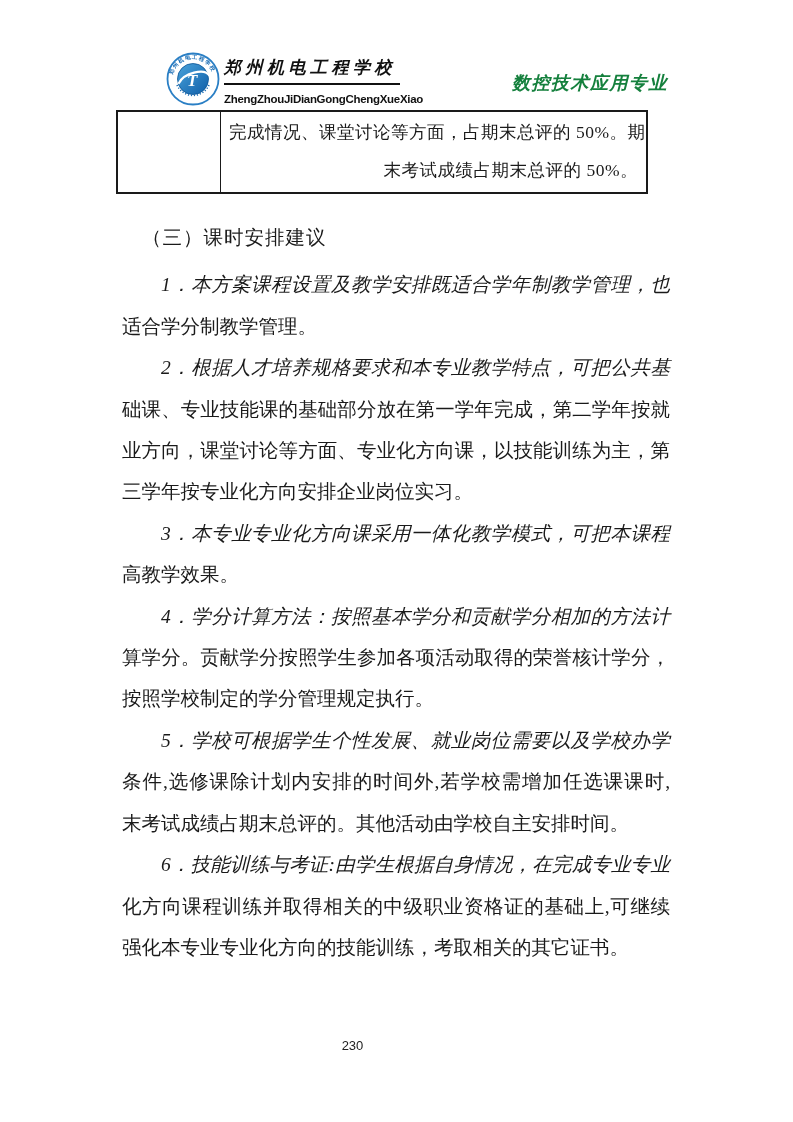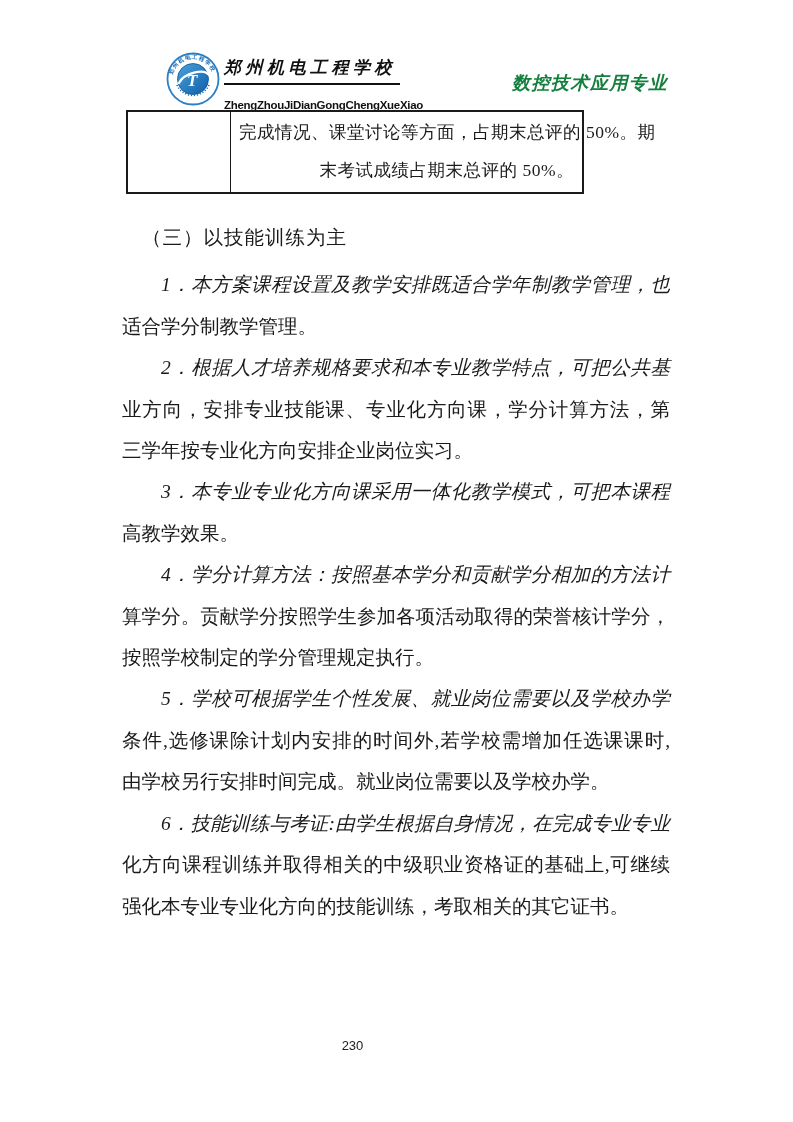--- a/index.html
+++ b/index.html
@@ -19,32 +19,32 @@
   .namewrap { position: absolute; left: 224px; top: 56px; width: 176px; }
   .school-cn {
     font-size: 17px; font-weight: bold; font-style: italic;
     letter-spacing: 4.5px; white-space: nowrap;
     color: #111; padding-bottom: 4px;
     border-bottom: 2px solid #111;
   }
   .school-py {
     font-family: "Liberation Sans", "DejaVu Sans", sans-serif;
     font-size: 11.5px; font-weight: bold; letter-spacing: -0.3px;
-    color: #111; padding-top: 14px; white-space: nowrap;
+    color: #111; padding-top: 8px; white-space: nowrap;
   }
   .major-title {
     position: absolute; left: 512px; top: 71px; width: 160px;
     font-size: 18px; font-weight: bold; font-style: italic;
     letter-spacing: 1.5px; color: #15803d; white-space: nowrap;
   }
 
   
   .tbl {
-    position: absolute; left: 126px; top: 110px;
-    width: 458px; border-collapse: collapse;
+    position: absolute; left: 116px; top: 110px;
+    width: 532px; border-collapse: collapse;
     table-layout: fixed;
     font-family: Liberation Serif, serif;
   }
   .tbl td { border: 1.6px solid #1a1a1a; vertical-align: top; }
   .tbl { border: 2px solid #1a1a1a; }
   .td-empty { width: 100px; }
   .td-text { padding: 1px 8px 3px 8px; }
   .tline {
     font-size: 17.5px; line-height: 38px; letter-spacing: 0.5px;
     white-space: nowrap; color: #1a1a1a;
@@ -113,48 +113,49 @@
       <td class="td-empty"></td>
       <td class="td-text">
         <div class="tline stretch">完成情况、课堂讨论等方面，占期末总评的 50%。期</div>
         <div class="tline left">末考试成绩占期末总评的 50%。</div>
       </td>
     </tr>
   </tbody>
     </table>
 
   <div class="bodytext">
-    <div class="heading">（三）以技能训练为主</div>
+    <div class="heading">（三）课时安排建议</div>
 
     <div class="para">
       <div class="bline first">1．本方案课程设置及教学安排既适合学年制教学管理，也</div>
       <div class="bline last">适合学分制教学管理。</div>
     </div>
 
     <div class="para">
       <div class="bline first">2．根据人才培养规格要求和本专业教学特点，可把公共基</div>
-      <div class="bline">业方向，安排专业技能课、专业化方向课，学分计算方法，第</div>
+      <div class="bline">础课、专业技能课的基础部分放在第一学年完成，第二学年按就</div>
+      <div class="bline">业方向，课堂讨论等方面、专业化方向课，以技能训练为主，第</div>
       <div class="bline last">三学年按专业化方向安排企业岗位实习。</div>
     </div>
 
     <div class="para">
       <div class="bline first">3．本专业专业化方向课采用一体化教学模式，可把本课程</div>
       <div class="bline last">高教学效果。</div>
     </div>
 
     <div class="para">
       <div class="bline first">4．学分计算方法：按照基本学分和贡献学分相加的方法计</div>
       <div class="bline">算学分。贡献学分按照学生参加各项活动取得的荣誉核计学分，</div>
       <div class="bline last">按照学校制定的学分管理规定执行。</div>
     </div>
 
     <div class="para">
       <div class="bline first">5．学校可根据学生个性发展、就业岗位需要以及学校办学</div>
       <div class="bline">条件,选修课除计划内安排的时间外,若学校需增加任选课课时,</div>
-      <div class="bline last">由学校另行安排时间完成。就业岗位需要以及学校办学。</div>
+      <div class="bline last">末考试成绩占期末总评的。其他活动由学校自主安排时间。</div>
     </div>
 
     <div class="para">
       <div class="bline first">6．技能训练与考证:由学生根据自身情况，在完成专业专业</div>
       <div class="bline">化方向课程训练并取得相关的中级职业资格证的基础上,可继续</div>
       <div class="bline last">强化本专业专业化方向的技能训练，考取相关的其它证书。</div>
     </div>
   </div>
 
   <div class="footer">230</div>

